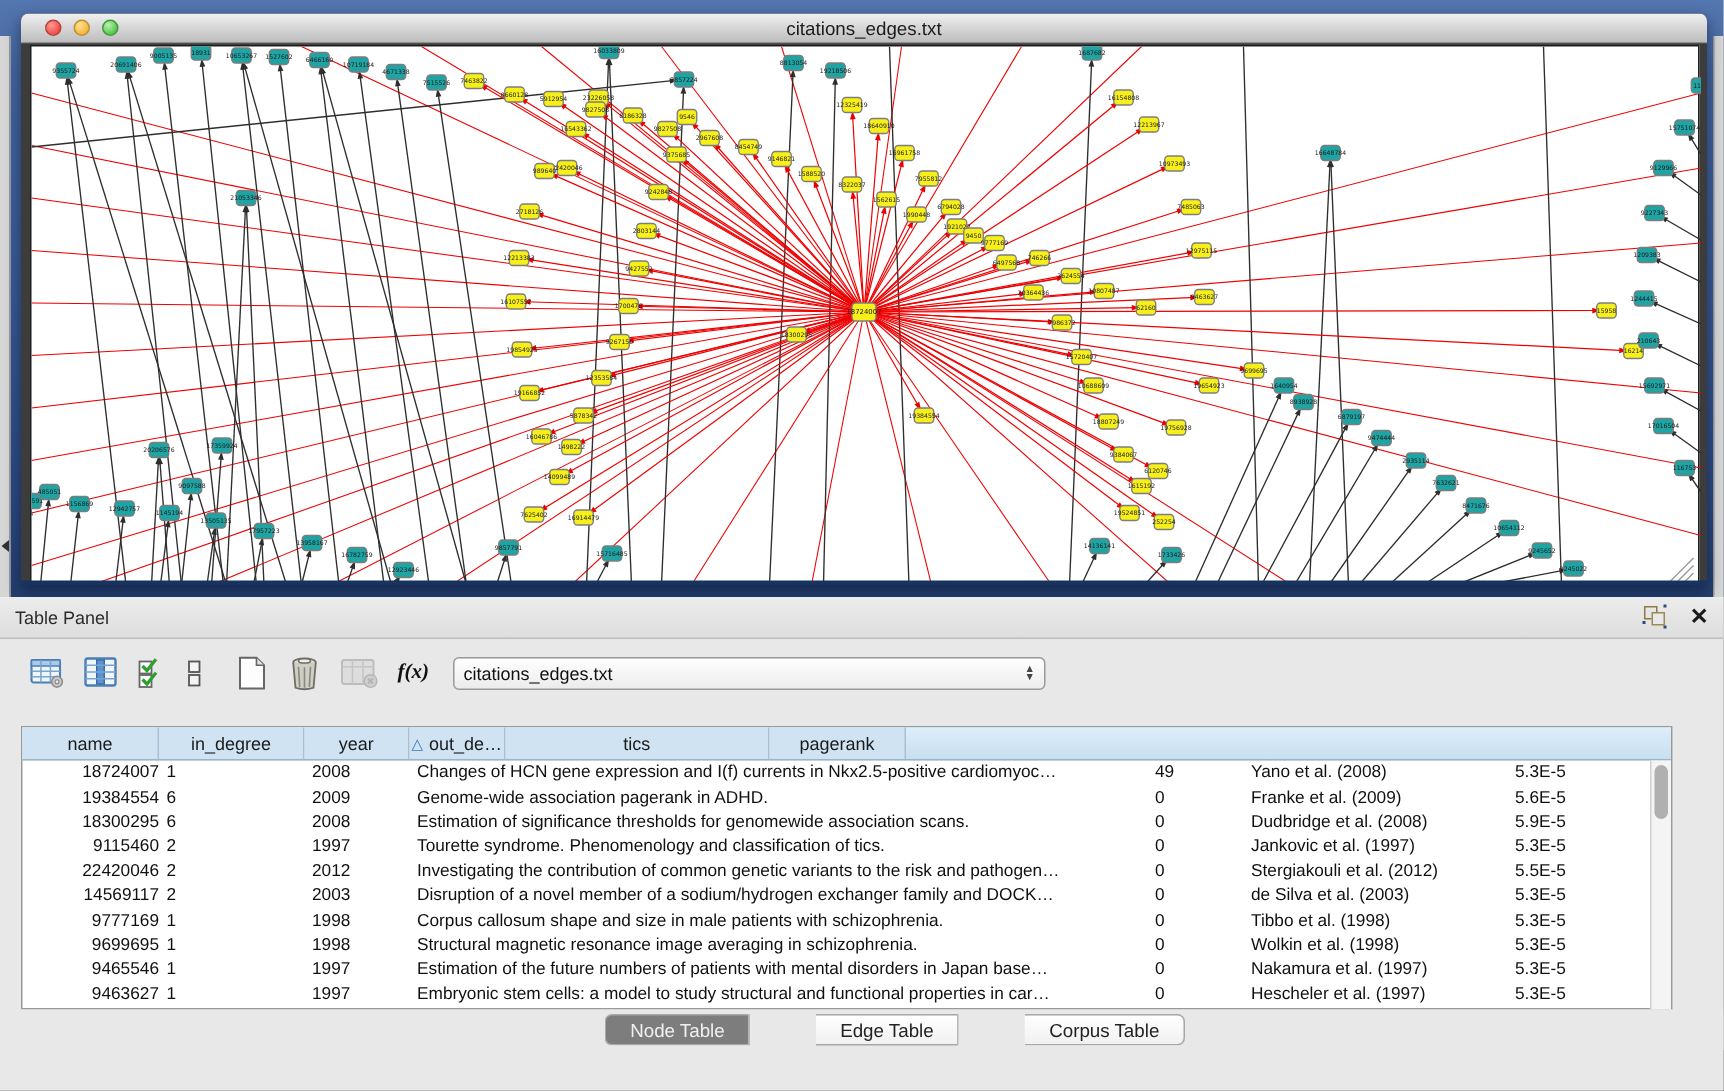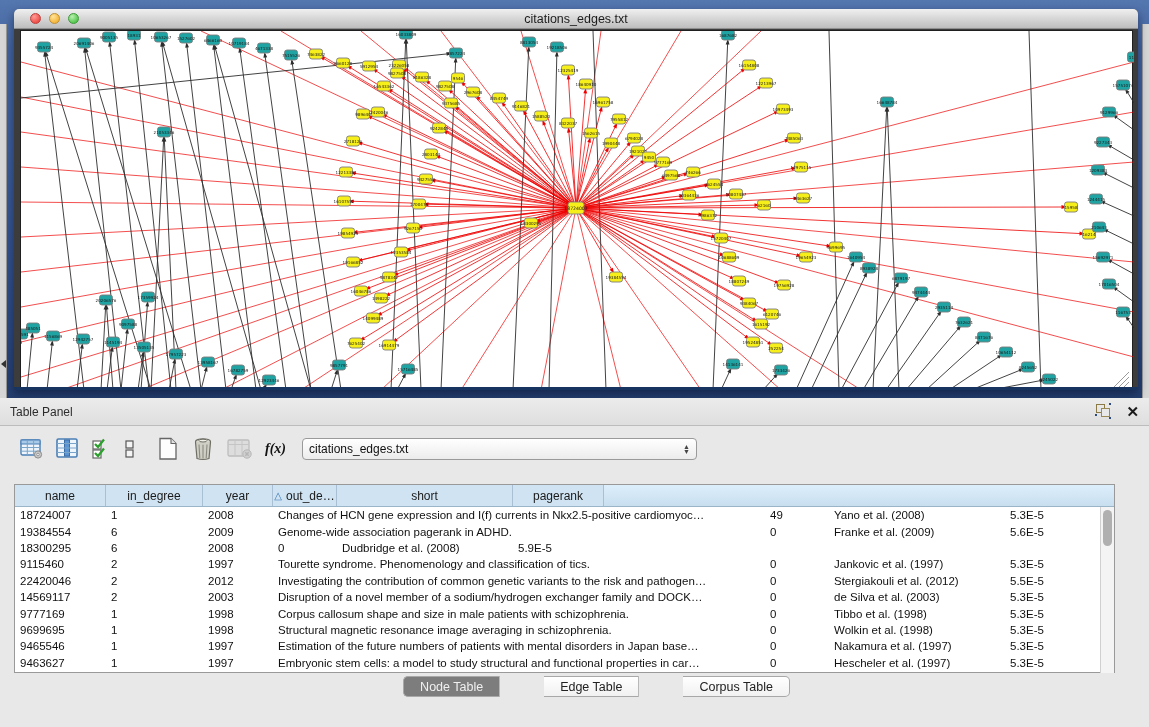--- a/index.html
+++ b/index.html
@@ -54,21 +54,21 @@
   #table-select .updown { display:flex; flex-direction:column; line-height:5px; font-size:7px; color:#444; }
 
   #tablewrap { position:absolute; left:14px; top:86px; width:1101px; height:189px; background:#fff; border:1px solid #999; }
   #thead { display:flex; height:22px; background:linear-gradient(180deg,#ddeefb,#c8dfEF); background-color:#cfe3f2; border-bottom:1px solid #9ab4c8; }
   .hcell { font-size:12px; color:#1b1b1b; display:flex; align-items:center; justify-content:center;
     border-right:1px solid #a9c0d4; background:#cfe3f2; overflow:hidden; white-space:nowrap; cursor:pointer; }
   .hcell .sort { color:#3a78b5; margin-right:4px; font-size:10px; }
   #tbody { position:absolute; left:0; top:22px; width:1081px; height:164px; overflow:hidden; }
   .trow { display:flex; height:16.4px; align-items:center; cursor:default; }
   .tcell { font-size:11.5px; color:#101010; padding-left:5px; overflow:hidden; white-space:nowrap; }
-  .c0{width:91px;} .c1{width:97px;} .c2{width:70px;} .c3{width:492px;} .c4{width:64px;} .c5{width:176px;} .c6{width:91px;}
+  .c0{width:91px;text-align:right;} .c1{width:97px;} .c2{width:70px;} .c3{width:492px;} .c4{width:64px;} .c5{width:176px;} .c6{width:91px;}
   #vscroll { position:absolute; right:0; top:22px; width:14px; height:166px; background:#f4f4f4; border-left:1px solid #d0d0d0; }
   #vthumb { position:absolute; left:2px; top:3px; width:9px; height:36px; border-radius:5px; background:#b0b0b0; cursor:pointer; }
 
   #tabbar { position:absolute; left:0; top:275px; width:1149px; height:27px; background:#e8e8e8; display:flex; justify-content:center; align-items:center; }
   .seg { height:21px; display:flex; align-items:center; justify-content:center; font-size:12.5px; padding:0 16px;
     border-top:1px solid #a8a8a8; border-bottom:1px solid #a8a8a8; cursor:pointer;margin-left:44px; }
   .seg.first { border-left:1px solid #a8a8a8; border-radius:5px 0 0 5px; }
   .seg.last  { border-right:1px solid #a8a8a8; border-radius:0 5px 5px 0; }
   .seg.active { background:#7d7d7d; color:#f0f0f0; }
   .seg.idle   { background:linear-gradient(180deg,#ffffff,#f1f1f1); color:#222; }
@@ -766,21 +766,21 @@
             <span>in_degree</span>
           </div>
           <div class="hcell c2">
             <span>year</span>
           </div>
           <div class="hcell c4">
             <span class="sort">△</span>
             <span>out_de…</span>
           </div>
           <div class="hcell c5">
-            <span>short</span>
+            <span>tics</span>
           </div>
           <div class="hcell c6">
             <span>pagerank</span>
           </div>
         </div>
       <div id="tbody">
           <div class="trow">
             <div class="tcell c0">18724007</div>
             <div class="tcell c1">1</div>
             <div class="tcell c2">2008</div>
@@ -795,20 +795,21 @@
             <div class="tcell c2">2009</div>
             <div class="tcell c3">Genome-wide association pagerank in ADHD.</div>
             <div class="tcell c4">0</div>
             <div class="tcell c5">Franke et al. (2009)</div>
             <div class="tcell c6">5.6E-5</div>
           </div>
           <div class="trow">
             <div class="tcell c0">18300295</div>
             <div class="tcell c1">6</div>
             <div class="tcell c2">2008</div>
+            <div class="tcell c3">Estimation of significance thresholds for genomewide association scans.</div>
             <div class="tcell c4">0</div>
             <div class="tcell c5">Dudbridge et al. (2008)</div>
             <div class="tcell c6">5.9E-5</div>
           </div>
           <div class="trow">
             <div class="tcell c0">9115460</div>
             <div class="tcell c1">2</div>
             <div class="tcell c2">1997</div>
             <div class="tcell c3">Tourette syndrome. Phenomenology and classification of tics.</div>
             <div class="tcell c4">0</div>

